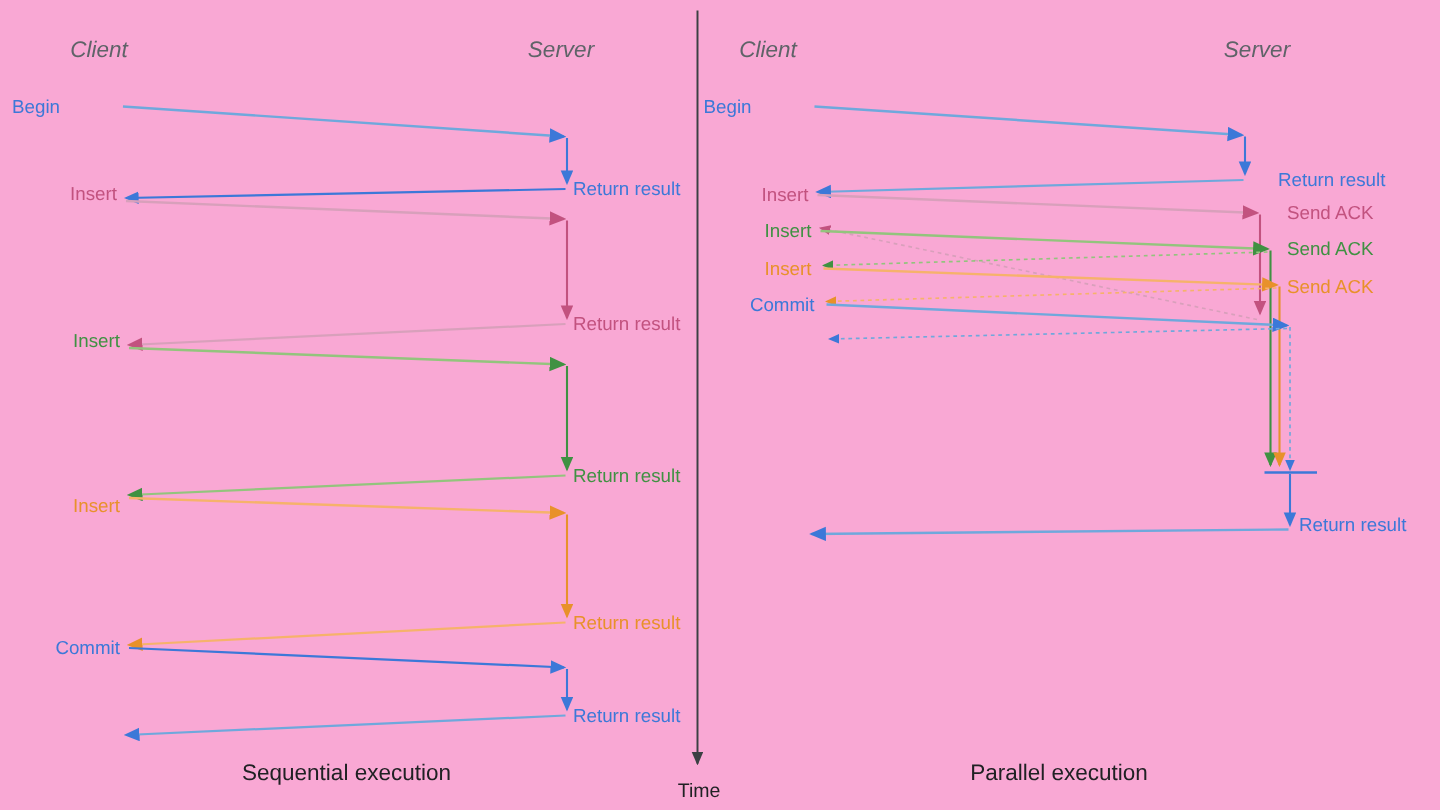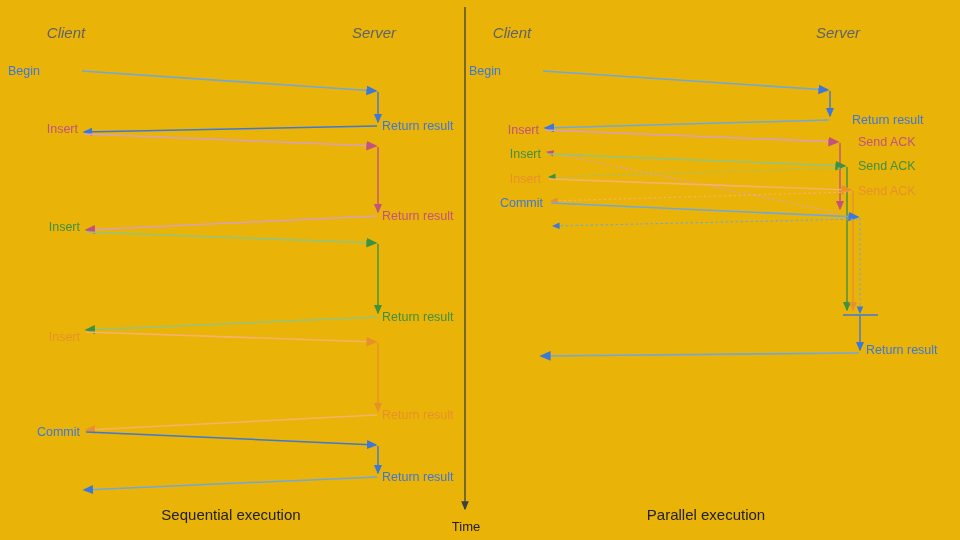--- a/index.html
+++ b/index.html
@@ -1,18 +1,18 @@
 <!DOCTYPE html>
 <html><head>
 <meta charset="utf-8">
 <style>
   html,body{margin:0;padding:0;background:#ffffff;}
   body{width:960px;height:540px;overflow:hidden;
        font-family:"Liberation Sans","DejaVu Sans",sans-serif;}
-  #stage{position:relative;width:960px;height:540px;background:#eab308;}
+  #stage{position:relative;width:960px;height:540px;background:#f9a8d4;}
   svg{display:block;}
   .lane-title{font-style:italic;font-size:15px;fill:#5f6368;}
   .msg-label{font-size:12.5px;}
   .panel-caption{font-size:15px;fill:#202124;}
   .axis-label{font-size:13px;fill:#202124;}
 </style>
 </head>
 <body>
 
 <div id="stage">

